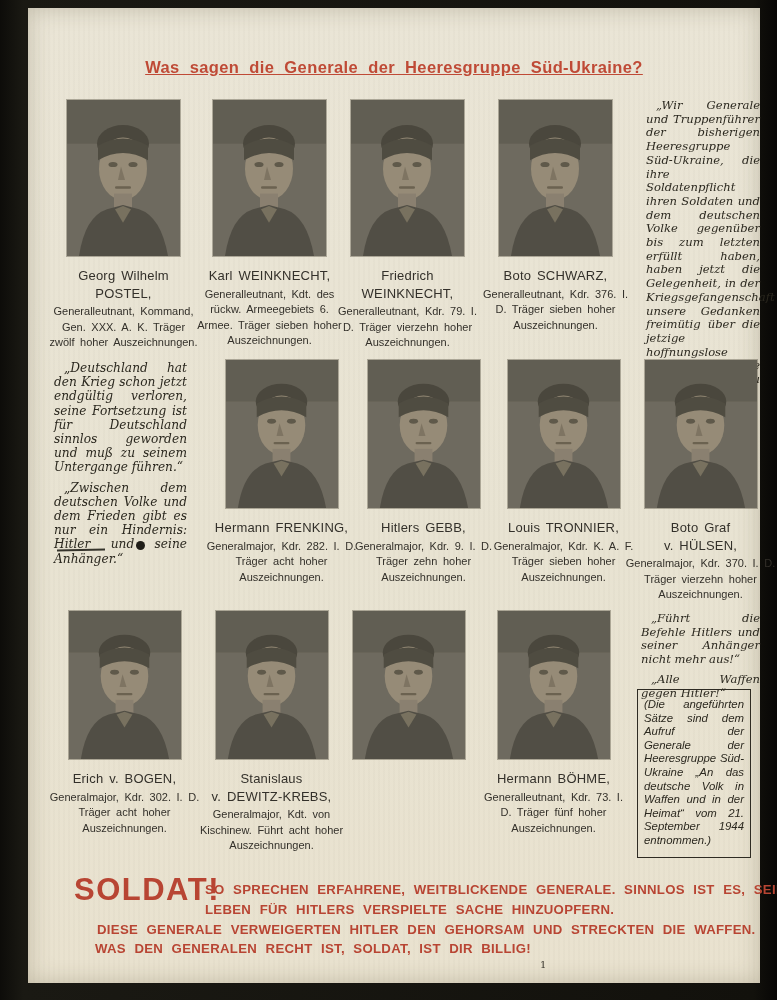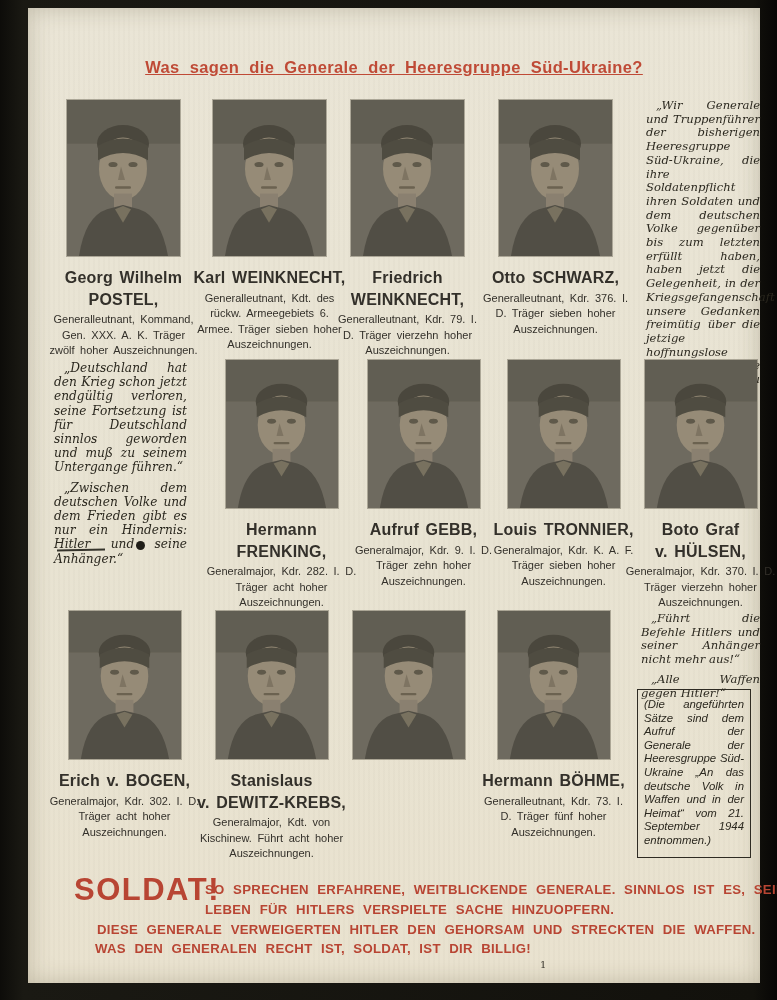--- a/index.html
+++ b/index.html
@@ -25,21 +25,21 @@
   }
   figure.general{position:absolute;margin:0;width:153px;}
   .photo{
     margin:0 auto;background:#6e6a5f;
     box-shadow:inset 0 0 20px rgba(18,16,10,.55), 0 0 0 1px rgba(60,55,40,.35);
   }
   .photo svg{display:block;width:100%;height:100%;}
   .r1 .photo{width:113px;height:156px;}
   .r2 .photo,.r3 .photo{width:112px;height:148px;}
   figcaption{margin-top:11px;text-align:center;color:#33302a;}
-  .nline{display:block;font-weight:bold;font-size:16px;line-height:1.35;letter-spacing:.2px;word-spacing:2px;}
+  .nline{display:block;font-weight:normal;font-size:13px;line-height:1.35;letter-spacing:.2px;word-spacing:2px;}
   .gdesc{font-size:11px;line-height:1.42;margin-top:2px;word-spacing:2.5px;text-align:center;}
   
   .g1{left:19px;top:92px;}  .g2{left:165px;top:92px;} .g3{left:303px;top:92px;} .g4{left:451px;top:92px;}
   .g5{left:177px;top:352px;}.g6{left:319px;top:352px;}.g7{left:459px;top:352px;}.g8{left:596px;top:352px;width:136px;}
   .g9{left:20px;top:603px;} .g10{left:167px;top:603px;}.g11{left:304px;top:603px;}.g12{left:449px;top:603px;}
   .quote{
     position:absolute;color:#2b281f;
     font-family:"DejaVu Serif","Liberation Serif",serif;
     font-style:italic;font-size:11.6px;line-height:13.7px;
     text-align:justify;
@@ -132,21 +132,21 @@
       </figcaption>
     </figure>
 
     <figure class="general r1 g4">
       <div class="photo">
           <svg viewBox="0 0 113 150" preserveAspectRatio="none">
             <use href="#sil"></use>
           </svg>
         </div>
       <figcaption>
-        <span class="nline">Otto SCHWARZ,</span>
+        <span class="nline">Boto SCHWARZ,</span>
         <span class="nline"></span>
         <div class="gdesc">Generalleutnant, Kdr. 376. I. D. Träger sieben hoher Auszeichnungen.</div>
       </figcaption>
     </figure>
 
     <div class="quote q-mid-left">
       <p>„Deutschland hat den Krieg schon jetzt endgültig verloren, seine Fortsetzung ist für Deutschland sinnlos geworden und muß zu seinem Untergange führen.“</p>
       <p>„Zwischen dem deutschen Volke und dem Frieden gibt es nur ein Hindernis: Hitler und seine Anhänger.“</p>
     </div>
     <div class="dash-mark"></div>
@@ -165,21 +165,21 @@
       </figcaption>
     </figure>
 
     <figure class="general r2 g6">
       <div class="photo">
           <svg viewBox="0 0 113 150" preserveAspectRatio="none">
             <use href="#sil"></use>
           </svg>
         </div>
       <figcaption>
-        <span class="nline">Aufruf GEBB,</span>
+        <span class="nline">Hitlers GEBB,</span>
         <span class="nline"></span>
         <div class="gdesc">Generalmajor, Kdr. 9. I. D. Träger zehn hoher Auszeichnungen.</div>
       </figcaption>
     </figure>
 
     <figure class="general r2 g7">
       <div class="photo">
           <svg viewBox="0 0 113 150" preserveAspectRatio="none">
             <use href="#sil"></use>
           </svg>

